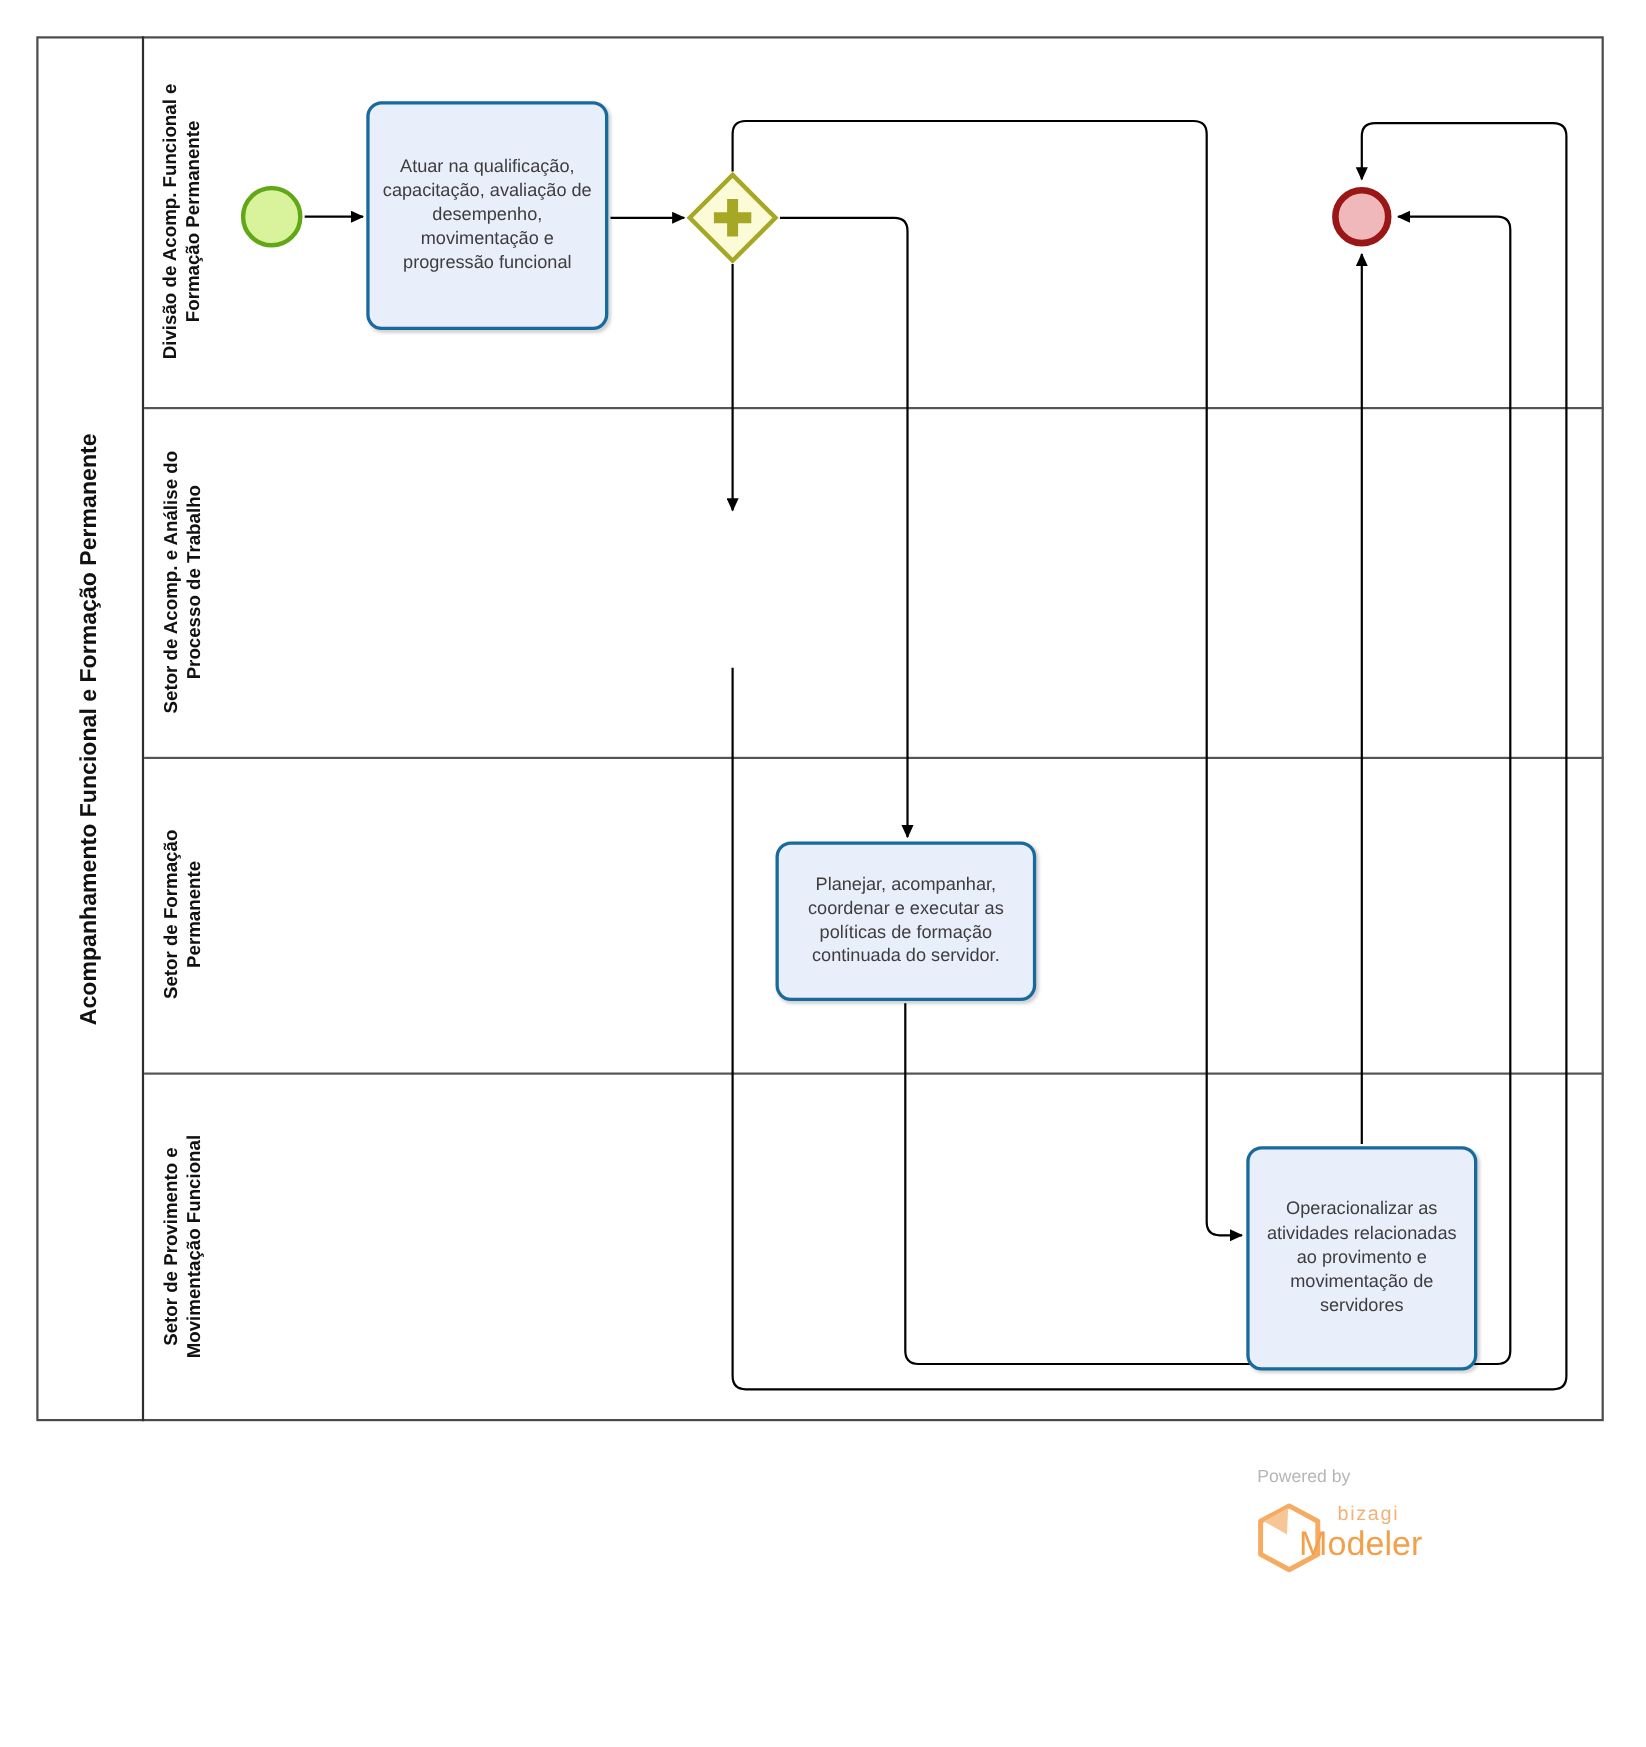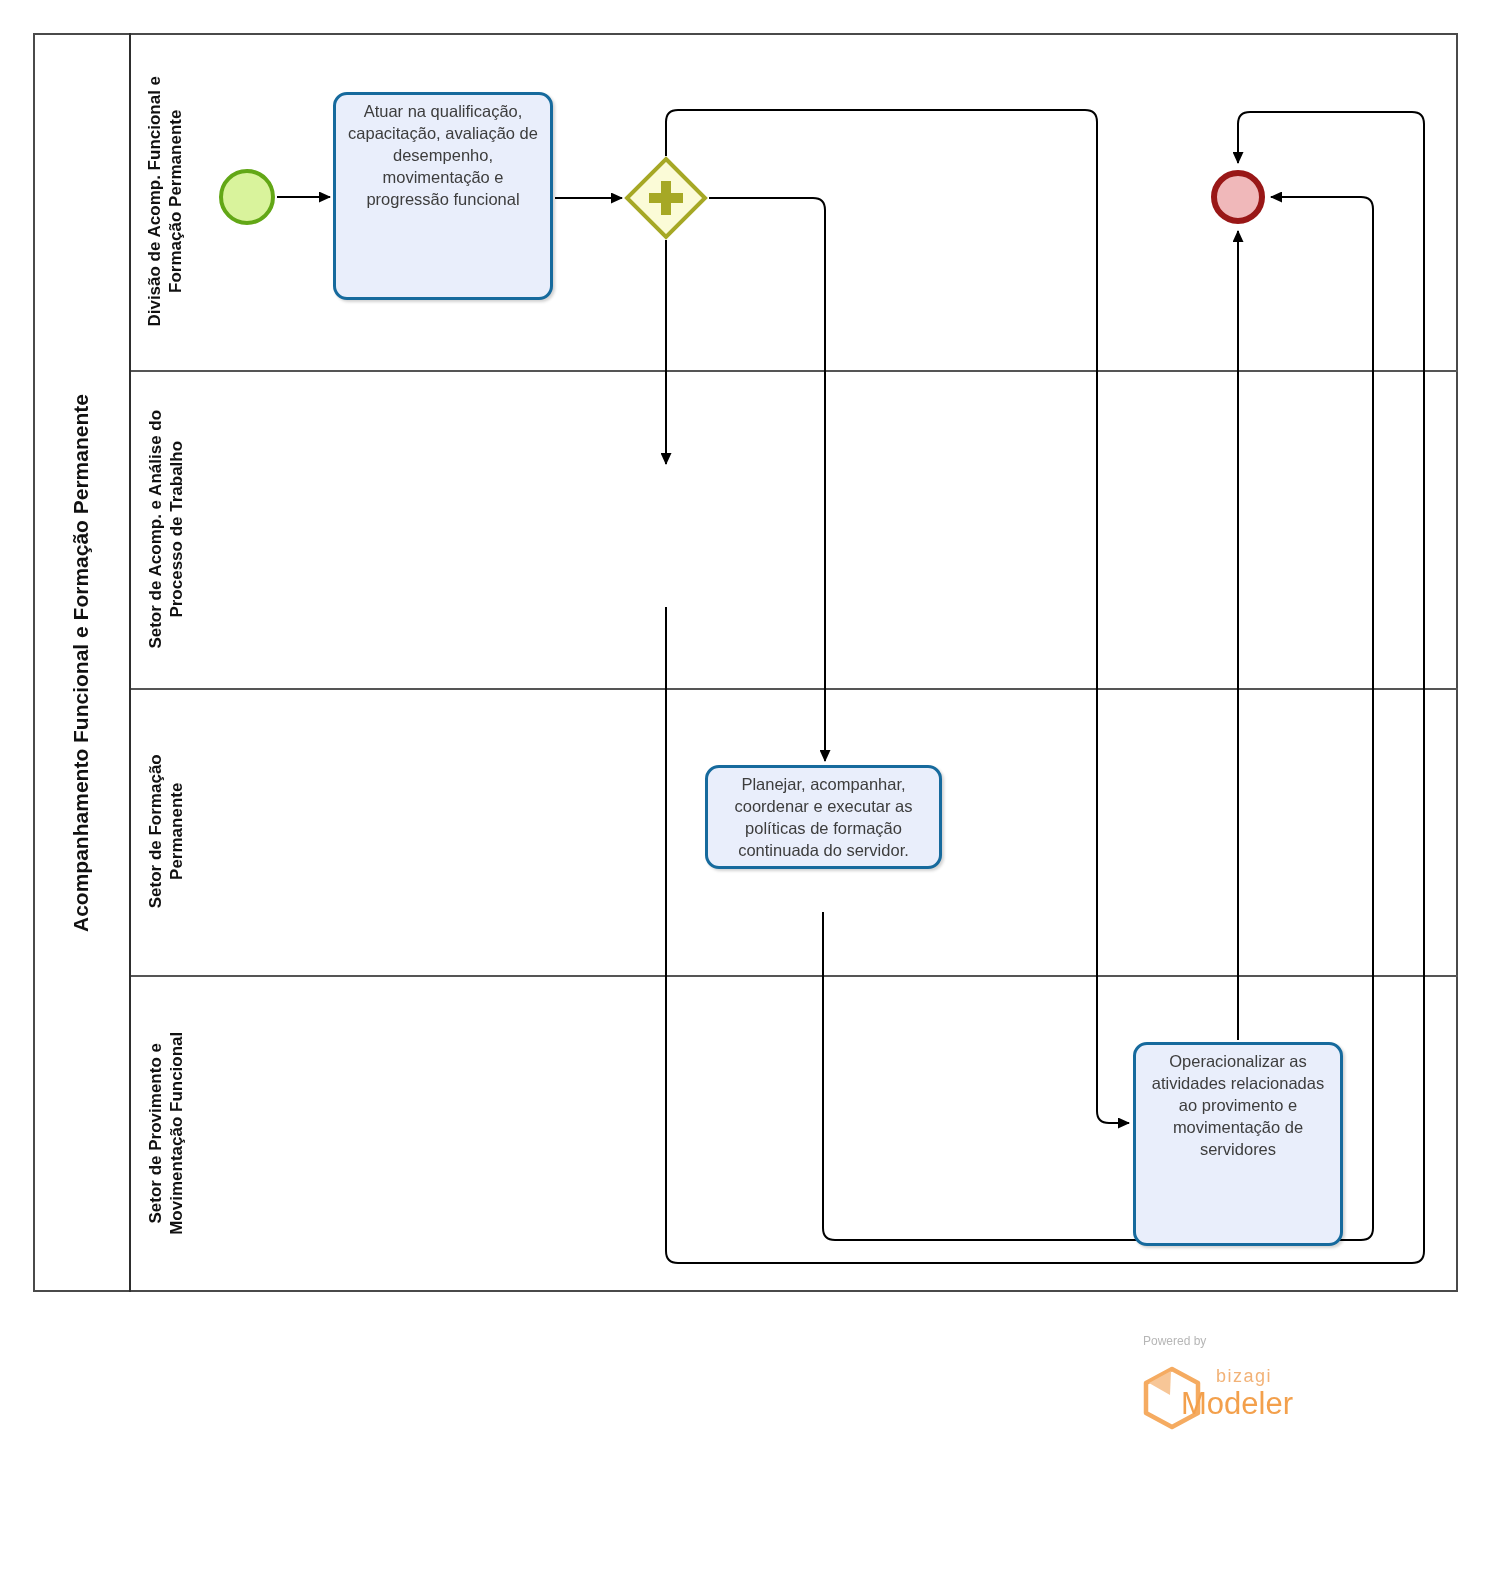--- a/index.html
+++ b/index.html
@@ -16,34 +16,34 @@
                        font-weight:bold;font-size:21px;color:#111;}
   .lane-label-box{position:absolute;left:131px;width:69px;
                   display:flex;align-items:center;justify-content:center;overflow:visible;}
   .lane-label-box .rot{transform:rotate(-90deg);font-weight:bold;font-size:17px;
                        color:#111;text-align:center;line-height:1.25;flex:none;}
   .lane-divider{position:absolute;left:131px;width:1327px;height:0;
                 border-top:2px solid #555;}
 
   
   .task{position:absolute;box-sizing:border-box;border:3px solid #166a9d;border-radius:14px;
-        background:#e9eefb;display:flex;justify-content:center;
+        background:#e9eefb;display:flex;align-items:center;justify-content:center;
         text-align:center;font-size:16.5px;line-height:1.33;color:#3d3d3d;
         padding:6px 10px;box-shadow:2px 2px 3px rgba(0,0,0,0.18);}
   .event{position:absolute;box-sizing:border-box;border-radius:50%;}
   .start-event{left:219px;top:169px;width:56px;height:56px;
                background:#d9f39c;border:4px solid #62a716;}
   .end-event{left:1211px;top:170px;width:54px;height:54px;
              background:#f0b8ba;border:6px solid #991717;}
   .gateway{position:absolute;left:622px;top:154px;width:88px;height:88px;}
 
   svg.flows{position:absolute;left:0;top:0;pointer-events:none;}
 
   
-  .powered-by{position:absolute;left:1143px;top:1334px;font-size:12px;color:#b6b6b6;}
+  .powered-by{position:absolute;left:1143px;top:1334px;font-size:16px;color:#b6b6b6;}
   .logo-icon{position:absolute;left:1141px;top:1366px;}
   .brand-bizagi{position:absolute;left:1216px;top:1366px;font-size:18px;
                 color:#f2b277;letter-spacing:1.5px;}
   .brand-modeler{position:absolute;left:1181px;top:1386px;font-size:31px;color:#f3a04c;}
 </style>
 </head>
 <body>
 
 <div id="canvas">
 
@@ -95,21 +95,21 @@
   </div>
 
   <div class="gateway">
     <svg width="88" height="88">
       <polygon points="44,5 83,44 44,83 5,44" fill="#fbfbd7" stroke="#a6a825" stroke-width="4"></polygon>
       <path d="M 44 27 L 44 61 M 27 44 L 61 44" stroke="#a6a825" stroke-width="10"></path>
     </svg>
   </div>
 
 
-  <div class="task" style="left:705px;top:765px;width:237px;height:104px;">
+  <div class="task" style="left:705px;top:765px;width:237px;height:145px;">
     <span>Planejar, acompanhar, coordenar e executar as políticas de formação continuada do servidor.</span>
   </div>
 
   <div class="task" style="left:1133px;top:1042px;width:210px;height:204px;">
     <span>Operacionalizar as atividades relacionadas ao provimento e movimentação de servidores</span>
   </div>
 
   <div class="event end-event"></div>
 
   <div class="powered-by">Powered by</div>

